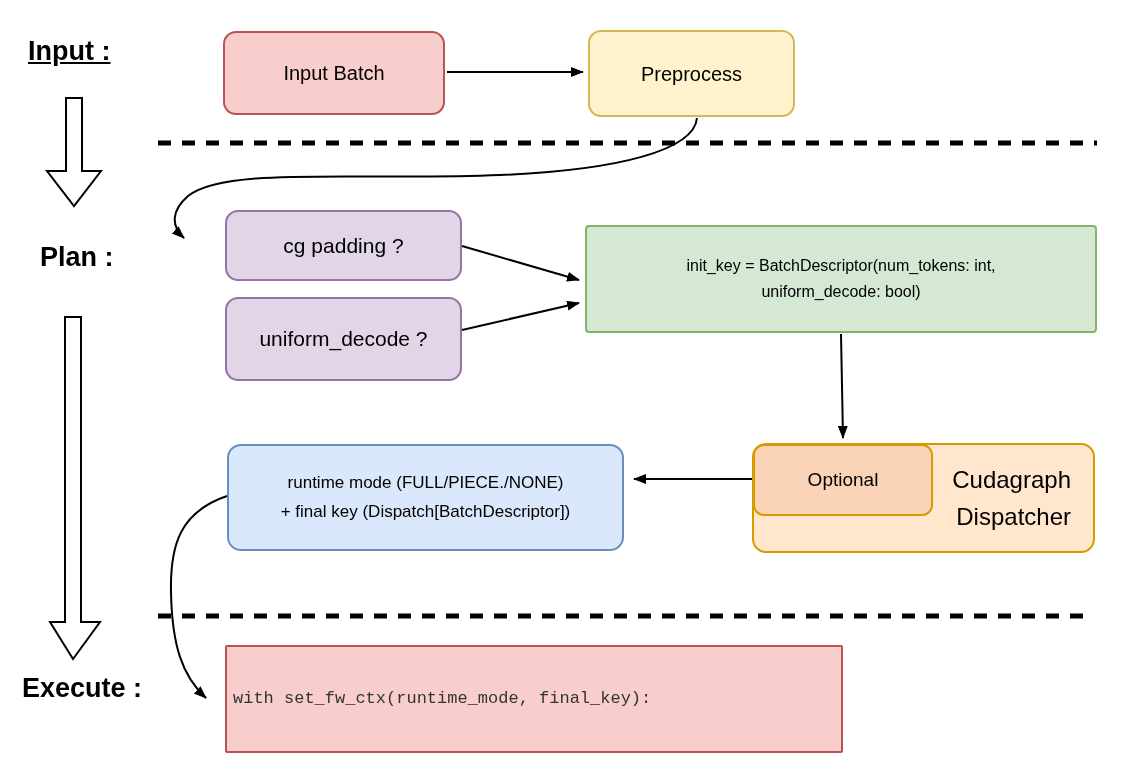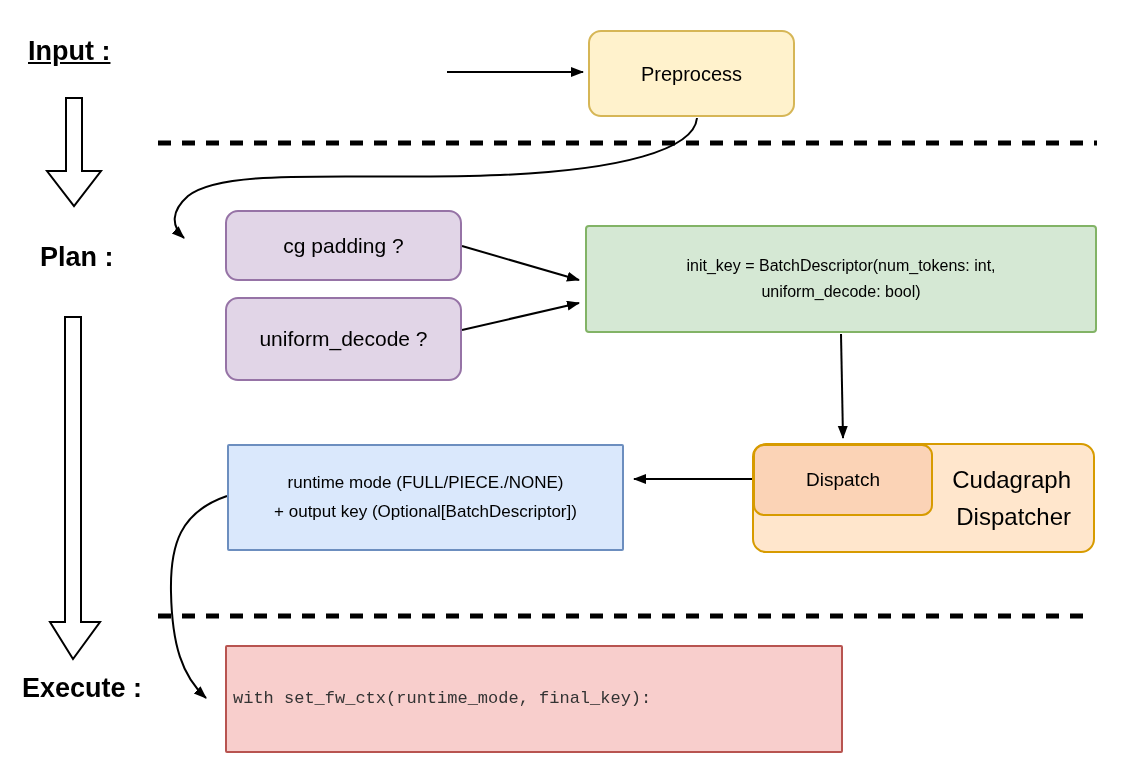--- a/index.html
+++ b/index.html
@@ -27,21 +27,21 @@
     background:var(--purple-fill,#E1D5E7); border-color:var(--purple-border,#9673A6); }
   #node-uniform-decode { left:225px; top:297px; width:237px; height:84px; font-size:21px;
     background:var(--purple-fill,#E1D5E7); border-color:var(--purple-border,#9673A6); }
   #node-init-key { left:585px; top:225px; width:512px; height:108px; font-size:16px; border-radius:4px;
     background:var(--green-fill,#D5E8D4); border-color:var(--green-border,#82B366); line-height:1.6; }
   #node-cudagraph { left:752px; top:443px; width:343px; height:110px; font-size:24px; border-radius:14px;
     background:var(--orange-fill,#FFE6CC); border-color:var(--orange-border,#D79B00);
     justify-content:center; align-items:flex-end; padding-right:22px; line-height:1.55; }
   #node-dispatch { left:753px; top:444px; width:180px; height:72px; font-size:19px; border-radius:11px;
     background:var(--peach-fill,#FBD3B6); border-color:var(--orange-border,#D79B00); }
-  #node-runtime { left:227px; top:444px; width:397px; height:107px; font-size:17px; border-radius:2px;
+  #node-runtime { left:227px; top:444px; width:397px; height:107px; font-size:17px; border-radius:14px;
     background:var(--blue-fill,#DAE8FC); border-color:var(--blue-border,#6C8EBF); line-height:1.7; }
   #node-execute-code { left:225px; top:645px; width:618px; height:108px; border-radius:2px;
     background:var(--red-fill,#F8CECC); border-color:var(--red-border,#B85450);
     align-items:flex-start; padding-left:6px;
     font-family:"Liberation Mono","DejaVu Sans Mono",monospace; font-size:17px; color:#333; line-height:1.95; }
   .code-line { white-space:pre; text-align:left; }
 </style>
 </head>
 <body>
 
@@ -66,20 +66,23 @@
     <path d="M 462,330 L 579,303" fill="none" stroke="#000" stroke-width="2" marker-end="url(#ah)"></path>
     <path d="M 841,334 L 843,438" fill="none" stroke="#000" stroke-width="2" marker-end="url(#ah)"></path>
     <path d="M 752,479 L 634,479" fill="none" stroke="#000" stroke-width="2" marker-end="url(#ah)"></path>
     <path d="M 227,496 C 180,512 170,545 171,592 C 172,645 182,676 206,698" fill="none" stroke="#000" stroke-width="2" marker-end="url(#ah)"></path>
   </svg>
 
   <div class="stage-label" id="lbl-input">Input :</div>
   <div class="stage-label" id="lbl-plan">Plan :</div>
   <div class="stage-label" id="lbl-execute">Execute :</div>
 
+  <div class="node" id="node-input-batch">
+    <span>Input Batch</span>
+  </div>
 
   <div class="node" id="node-preprocess">
     <span>Preprocess</span>
   </div>
 
   <div class="node" id="node-cg-padding">
     <span>cg padding ?</span>
   </div>
 
   <div class="node" id="node-uniform-decode">
@@ -90,25 +93,25 @@
     <span>init_key = BatchDescriptor(num_tokens: int,</span>
     <span>uniform_decode: bool)</span>
   </div>
 
   <div class="node" id="node-cudagraph">
     <span>Cudagraph</span>
     <span>Dispatcher</span>
   </div>
 
   <div class="node" id="node-dispatch">
-    <span>Dispatch</span>
+    <span>Optional</span>
   </div>
 
   <div class="node" id="node-runtime">
     <span>runtime mode (FULL/PIECE./NONE)</span>
-    <span>+ output key (Optional[BatchDescriptor])</span>
+    <span>+ final key (Dispatch[BatchDescriptor])</span>
   </div>
 
   <div class="node" id="node-execute-code">
     <span class="code-line">with set_fw_ctx(runtime_mode, final_key):</span>
   </div>
 
 </div>
 
 </body></html>

